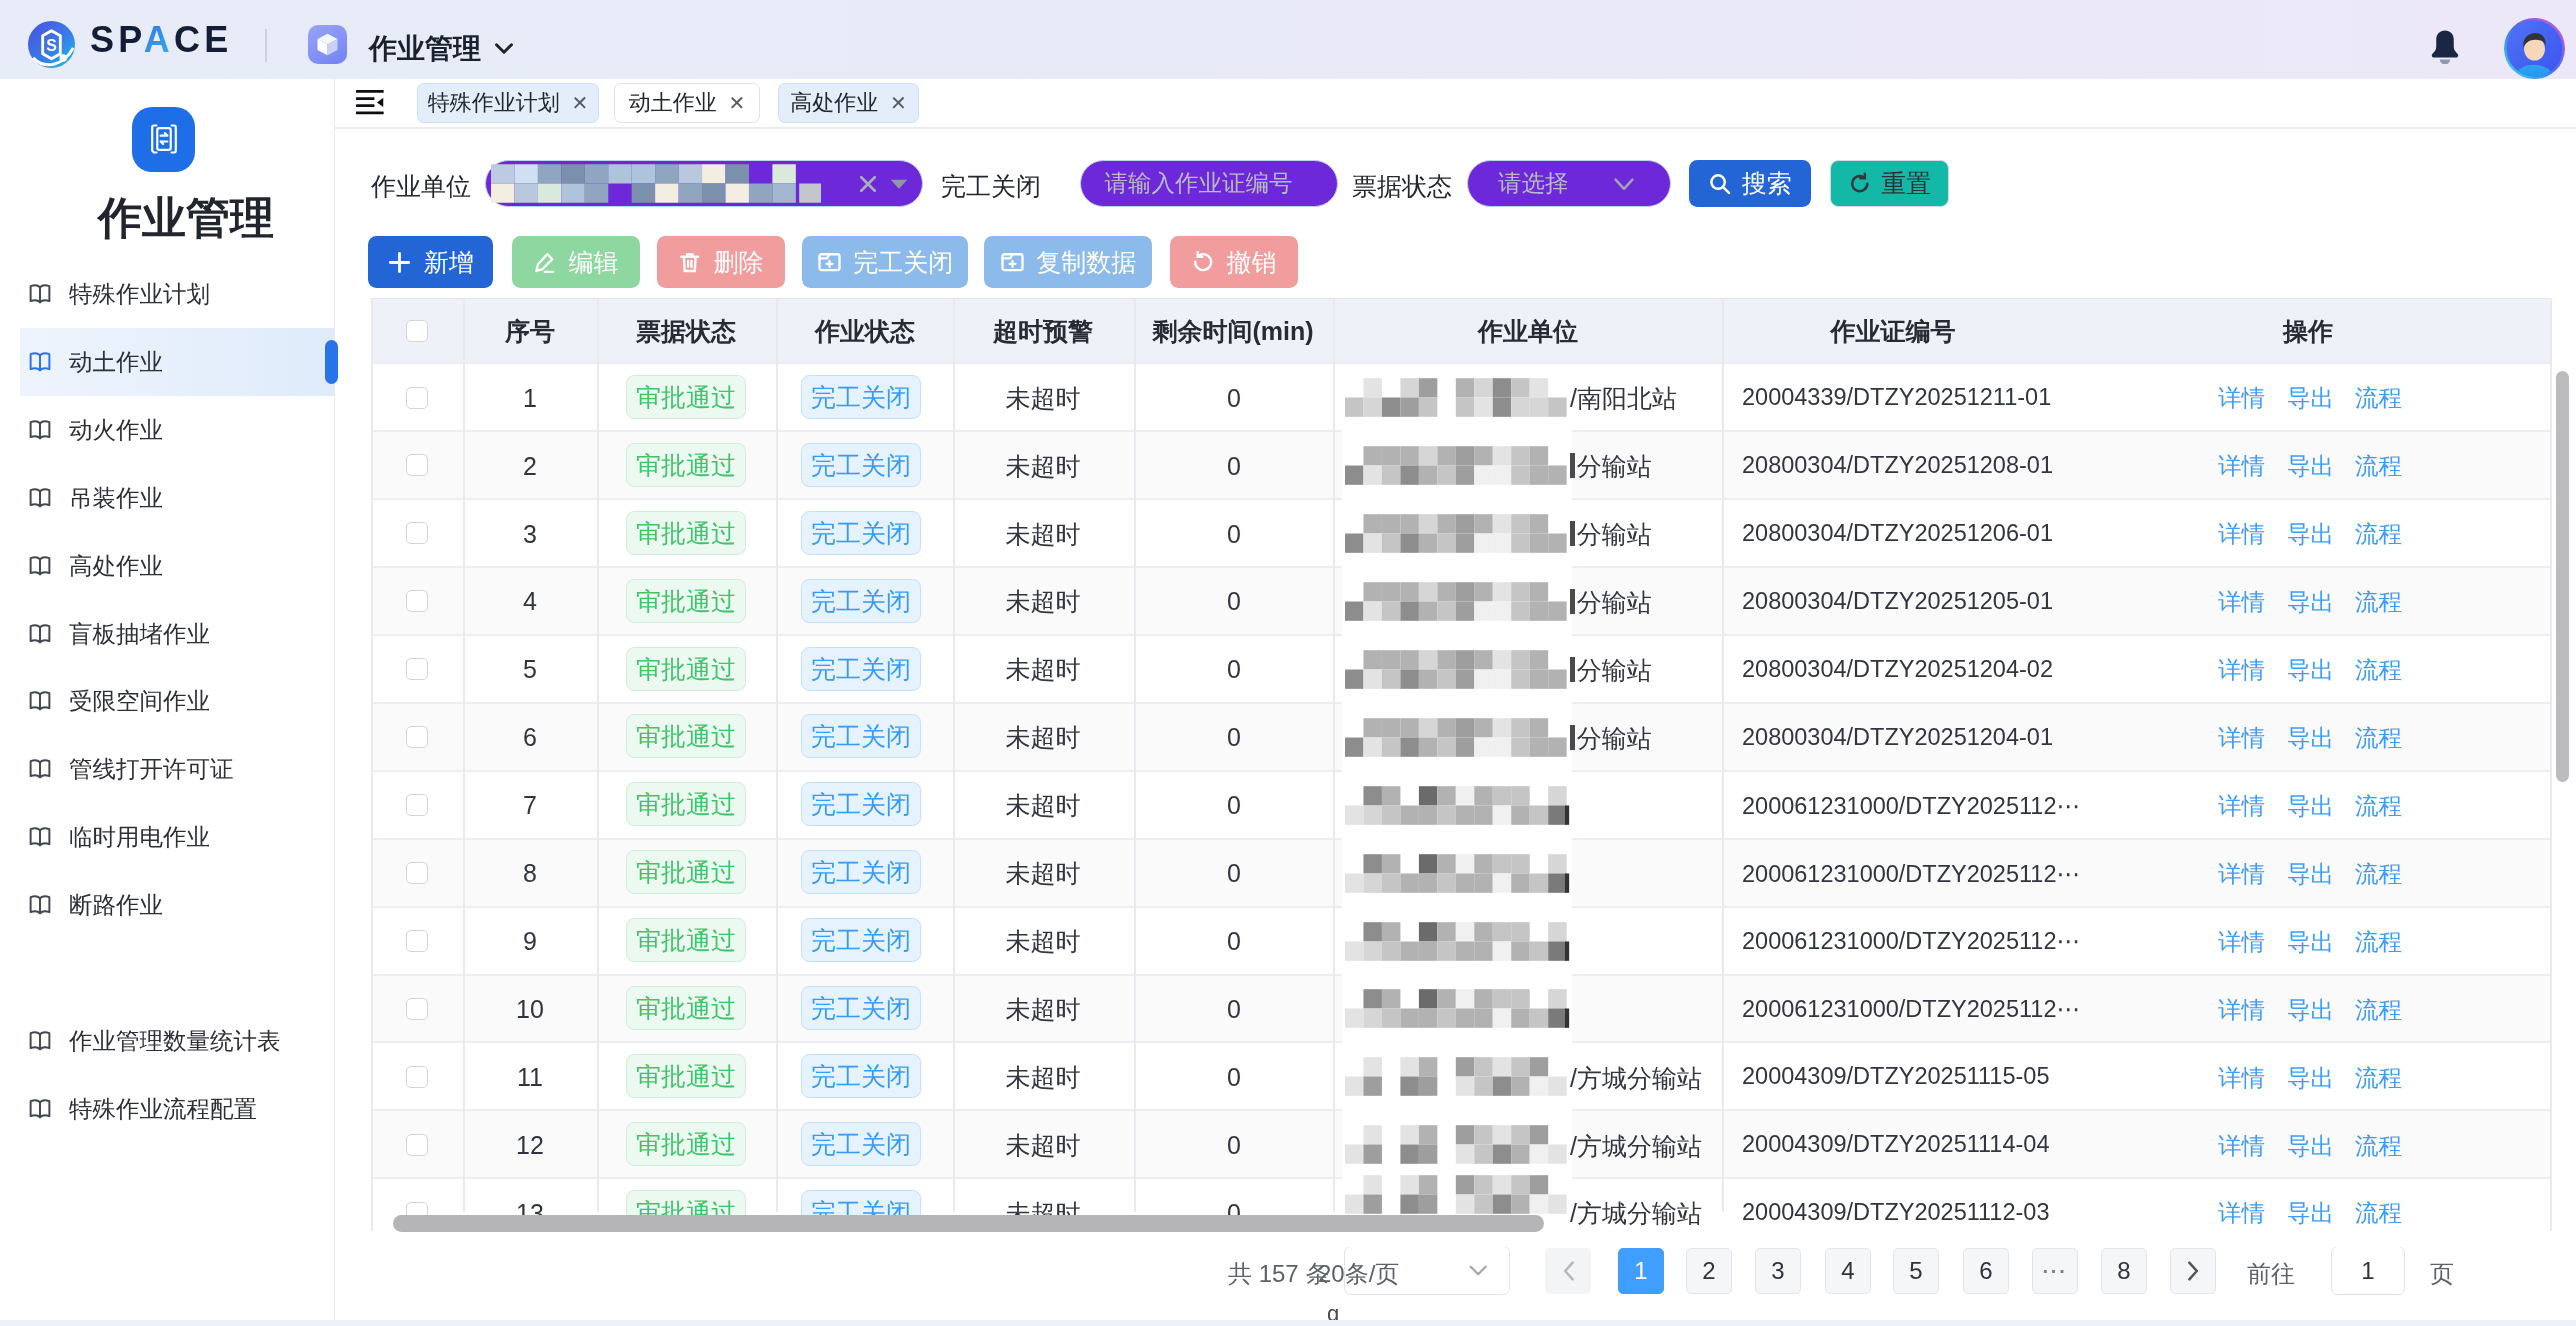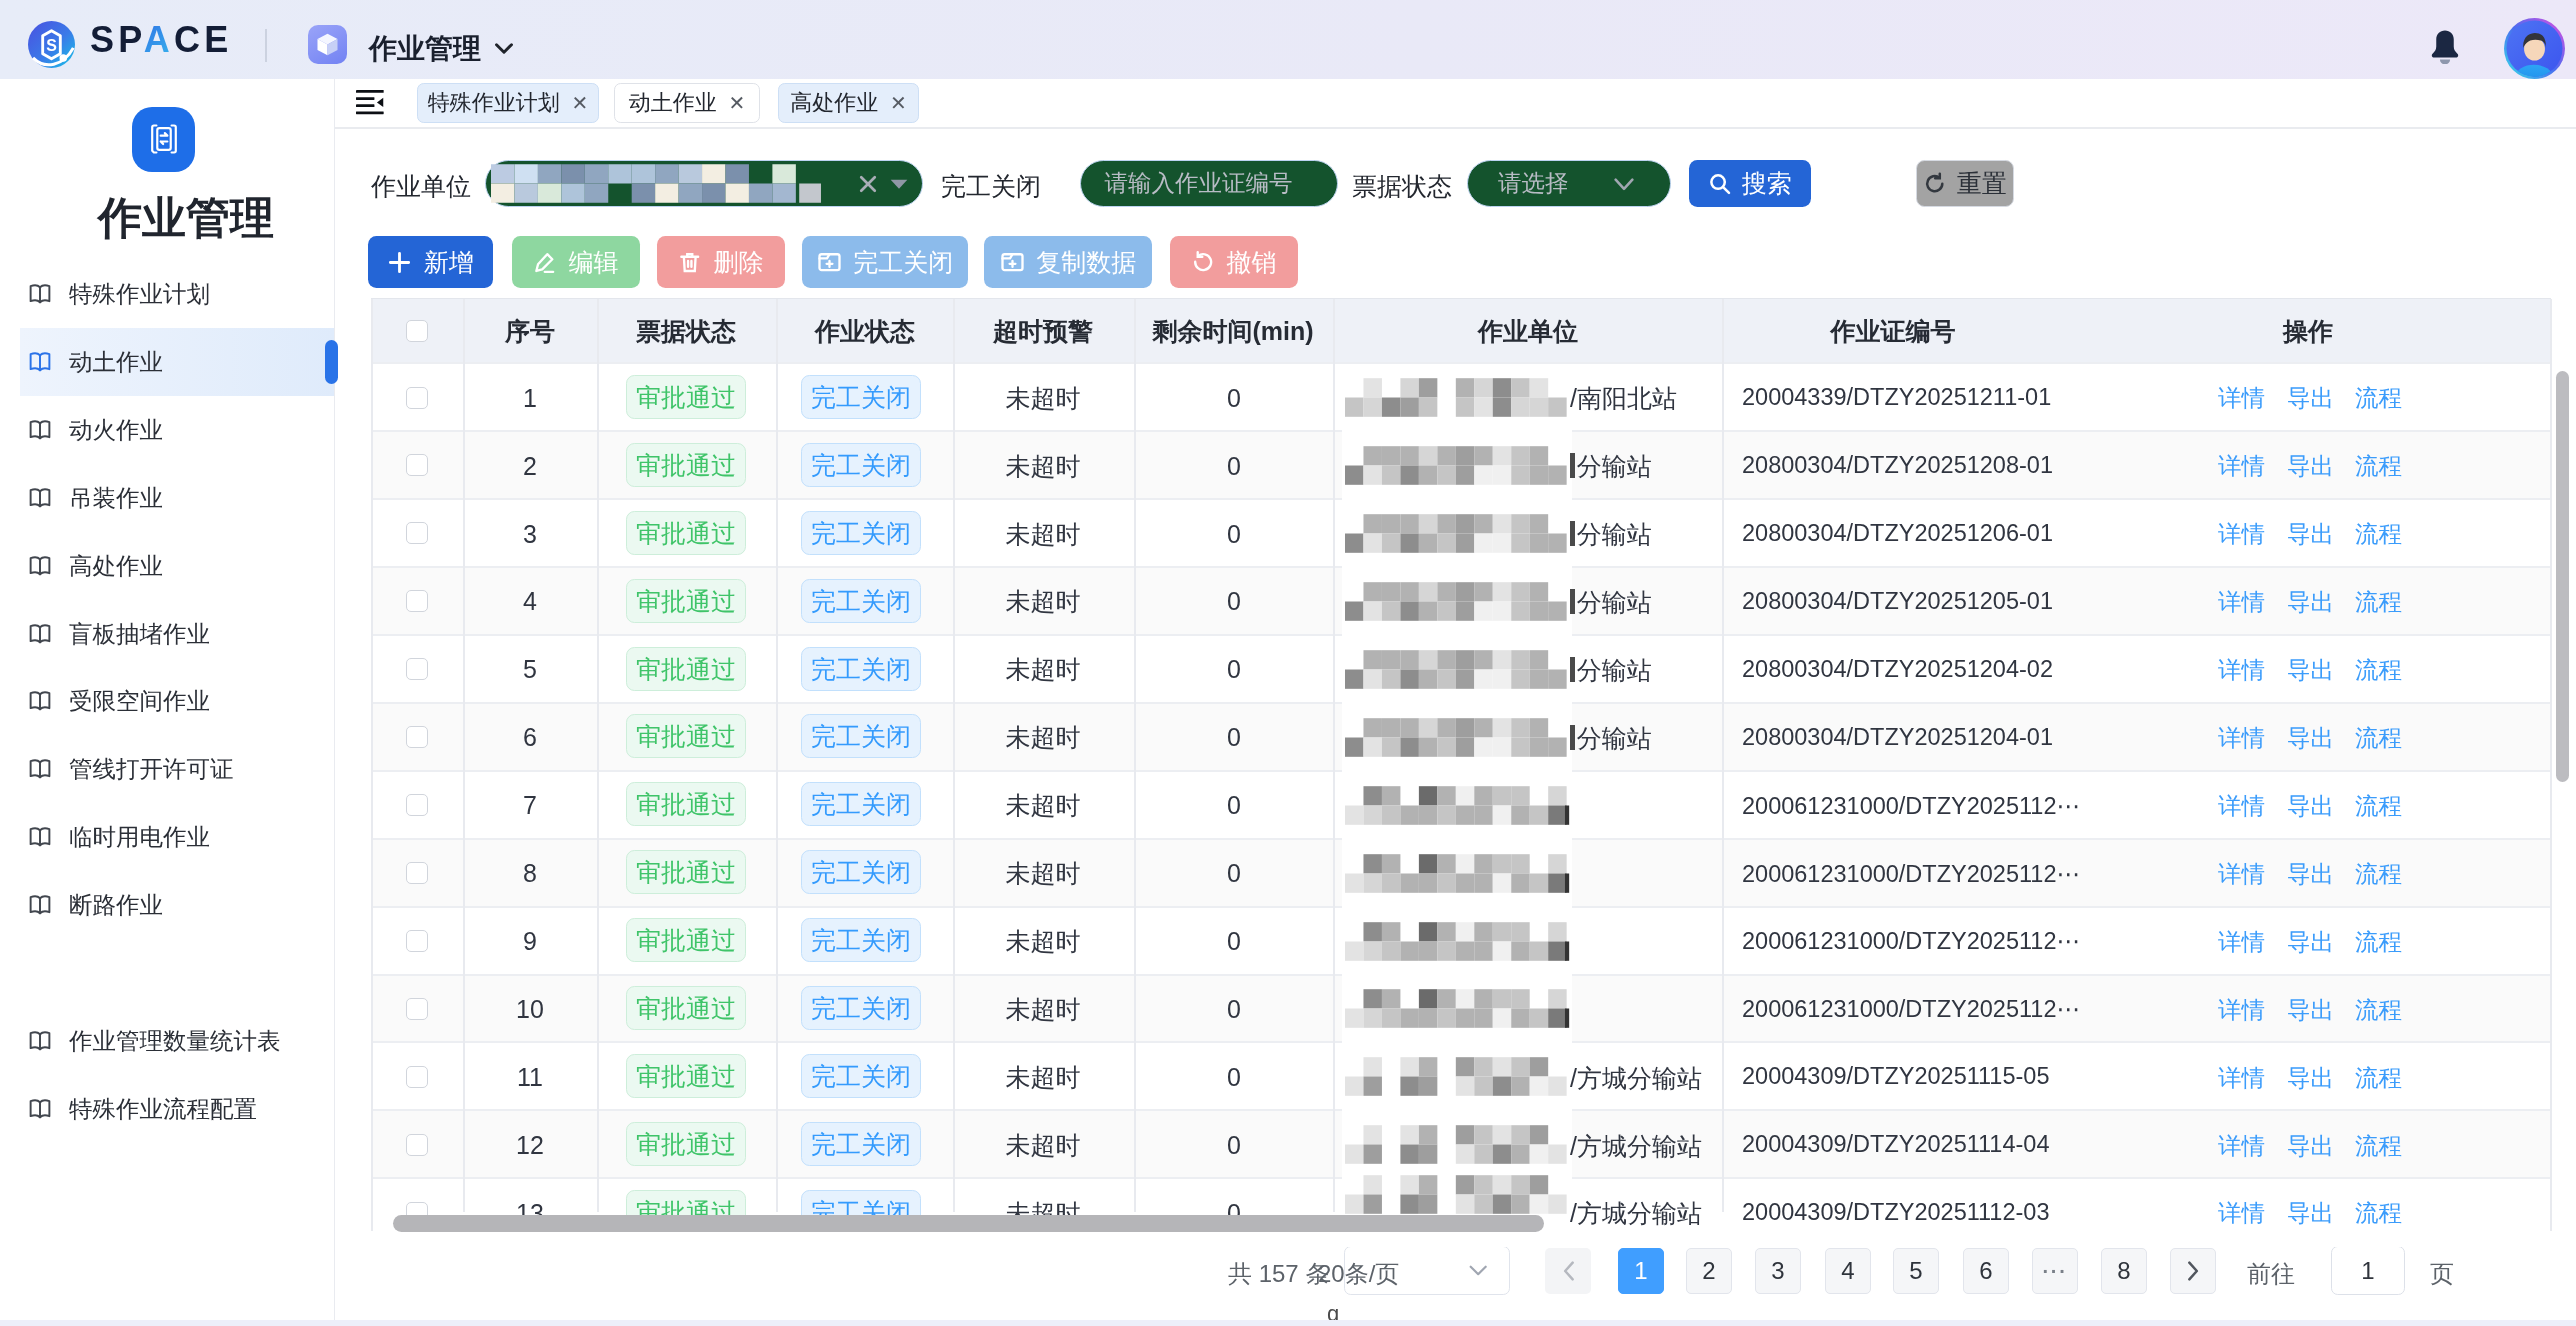--- a/index.html
+++ b/index.html
@@ -27,21 +27,21 @@
 .mi .ic{position:absolute;left:7.5px;top:22px}
 .mi-sel{background:linear-gradient(90deg,#eef4fd 0%,#dfebfb 100%)}
 .pill{left:325px;width:13.4px;height:44px;border-radius:6.7px;background:#2973e8}
 .tab{top:83px;height:40px;border-radius:6.7px;font-size:22px;color:#22262e;
  display:flex;align-items:center;justify-content:center;gap:11.7px;white-space:nowrap}
 .tab-b{background:#e4eefb;border:1.7px solid #cddff5}
 .tab-w{background:#fff;border:1.7px solid #dfe2e8}
 .tab .x{font-size:20px;color:#565b63;font-family:"Liberation Sans",sans-serif}
 .tabline{left:335px;top:127px;width:2241px;height:1.7px;background:#e9ebef}
 .flabel{top:170px;font-size:25px;color:#23272f;font-weight:500}
-.fbox{top:160px;height:47px;border:1.7px solid #bdd3f1;border-radius:23.5px;background:#14532d}
+.fbox{top:160px;height:47px;border:1.7px solid #bdd3f1;border-radius:23.5px;background:#6d28d9}
 .ph{font-size:23.5px;color:#b8bcc5}
 .btn{top:236px;height:52px;border-radius:8.4px;color:#fff;font-size:25px;
  display:flex;align-items:center;justify-content:center;gap:11.7px}
 .sbtn{top:160px;height:47px;border-radius:8.4px;font-size:25px;
  display:flex;align-items:center;justify-content:center;gap:10px}
 .tb-vline{top:299px;width:1.7px;height:913px;background:#e8eaef}
 .th{top:299px;height:65px;font-size:25px;font-weight:600;white-space:nowrap;
  color:#262b34;display:flex;align-items:center;justify-content:center}
 .row-line{left:371px;width:2180px;height:1.7px;background:#eceef2}
 .cell{font-size:25px;color:#303540;display:flex;align-items:center;justify-content:center}
@@ -293,21 +293,21 @@
 <div class="abs flabel" style="left:1352px">票据状态</div>
 <div class="abs fbox ph" style="left:1467px;width:204px;line-height:44px;padding-left:30px">请选择</div>
 <svg class="abs" style="left:1613px;top:178px" width="22" height="13.4" viewBox="0 0 26 16">
 <path d="M3 2 L13 13 L23 2" stroke="#a0a6b1" stroke-width="3" fill="none" stroke-linecap="round" stroke-linejoin="round"></path>
     </svg>
 <div class="abs sbtn" style="left:1689px;width:122px;background:#2465d6;color:#fff">
 <svg width="23.5" height="23.5" viewBox="0 0 28 28">
         <circle cx="12" cy="12" r="8" stroke="#fff" stroke-width="3" fill="none"></circle>
 <path d="M18 18 L25 25" stroke="#fff" stroke-width="3" stroke-linecap="round"></path>
       </svg>搜索</div>
-<div class="abs sbtn" style="left:1916px;width:98px;background:#a3a3a3;border:1.7px solid #d6dae2;color:#2b3038">
+<div class="abs sbtn" style="left:1830px;width:119px;background:#14b8a6;border:1.7px solid #d6dae2;color:#2b3038">
 <svg width="23.5" height="23.5" viewBox="0 0 28 28">
         <g stroke="#33383f" stroke-width="3" fill="none" stroke-linecap="round">
 <path d="M23 14 A 9 9 0 1 1 19.5 6.8"></path>
           <path d="M20 2 L20 7.5 L14.5 7.5"></path>
         </g>
       </svg>重置</div>
 <div class="abs btn" style="left:368px;width:125px;background:#2465d6">
 <svg width="25" height="25" viewBox="0 0 30 30">
         <path d="M15 4 L15 26 M4 15 L26 15" stroke="#fff" stroke-width="3.4" stroke-linecap="round"></path>
       </svg>新增</div>

